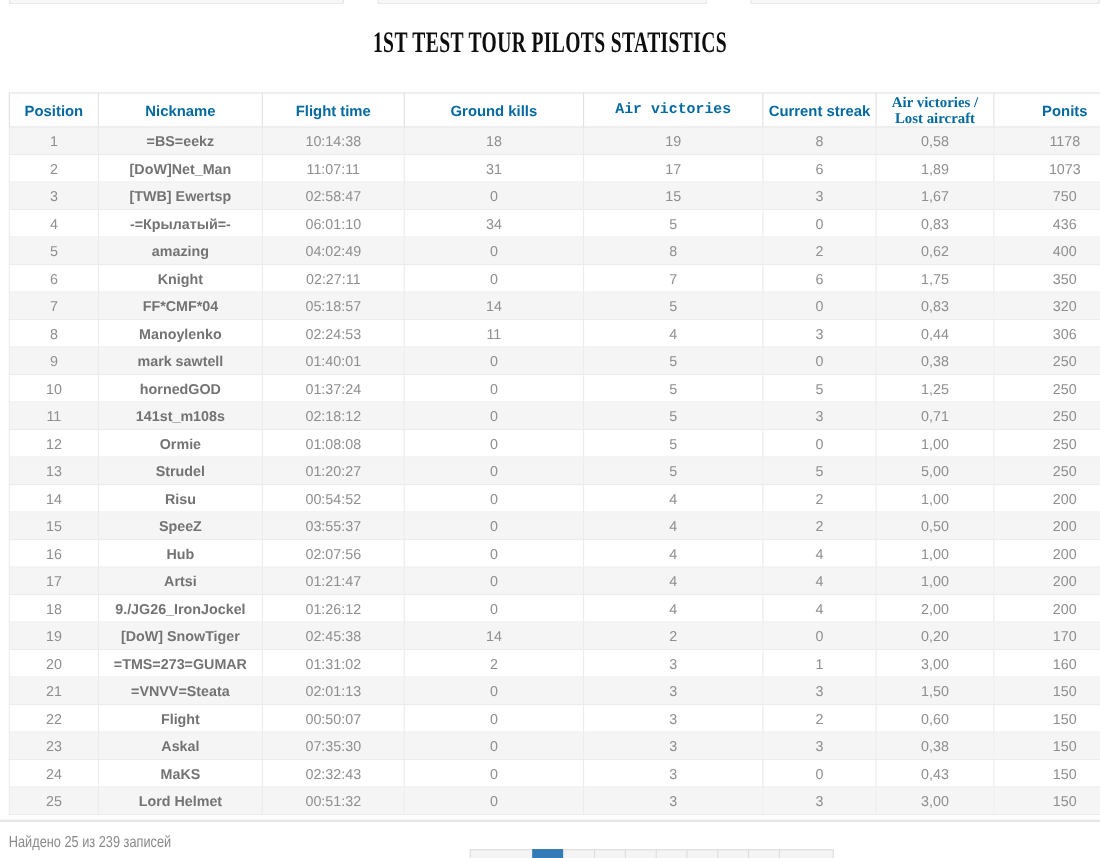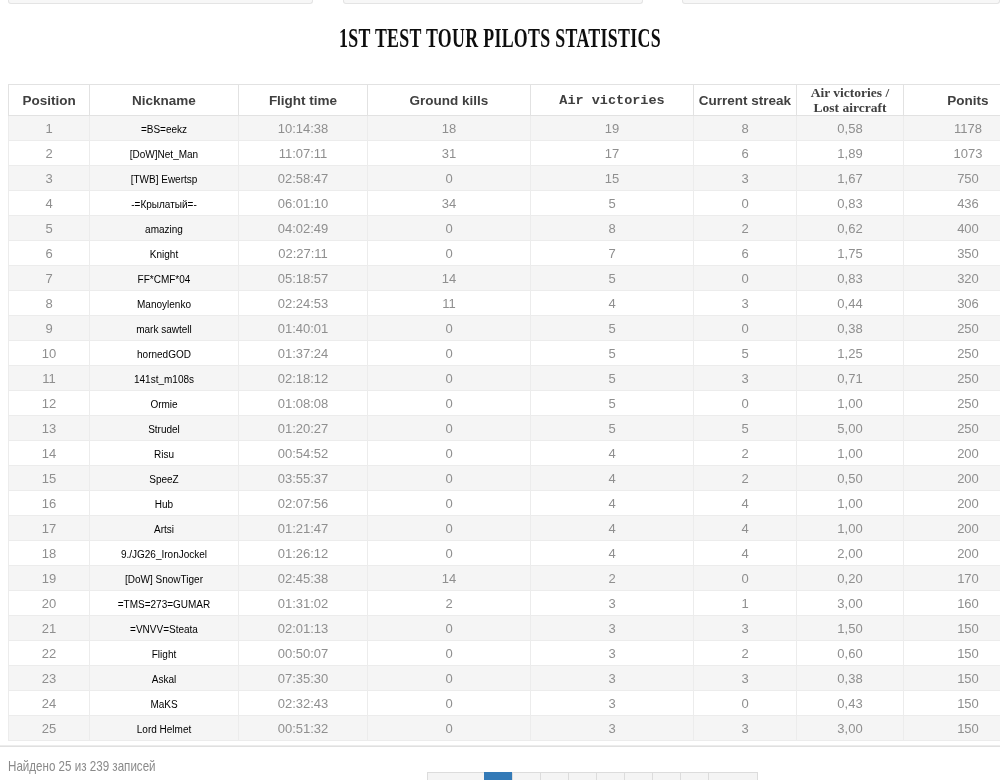--- a/index.html
+++ b/index.html
@@ -34,36 +34,36 @@
   
   table.stats {
     position:absolute; left:8px; top:84px;
     width:984px;
     border-collapse:collapse;
     table-layout:fixed;
   }
   table.stats th {
     background:#ffffff;
     border:1px solid #e2e2e2;
-    font-size:13.5px; font-weight:bold; color:#404040;
+    font-size:13.5px; font-weight:bold; color:#0369a1;
     height:28px; line-height:15px;
     text-align:center; padding:0 2px;
     overflow:hidden;
   }
   table.stats td {
     border:1px solid #ececec;
     height:24px;
     font-size:13px; color:#8f8f8f;
     text-align:center; padding:0 2px;
     white-space:nowrap; overflow:hidden;
   }
   table.stats tbody tr:nth-child(odd)  { background:#f5f5f5; }
   table.stats tbody tr:nth-child(even) { background:#ffffff; }
   .nick {
-    color:#000000; font-weight:normal; font-size:10px;
+    color:#737373; font-weight:bold; font-size:13px;
     cursor:pointer;
   }
 
   
   .bottom-divider {
     position:absolute; left:0; top:745px; width:1000px; height:2px;
     background:#ececec; border-bottom:1px solid #e0e0e0; box-sizing:border-box;
   }
 
   

